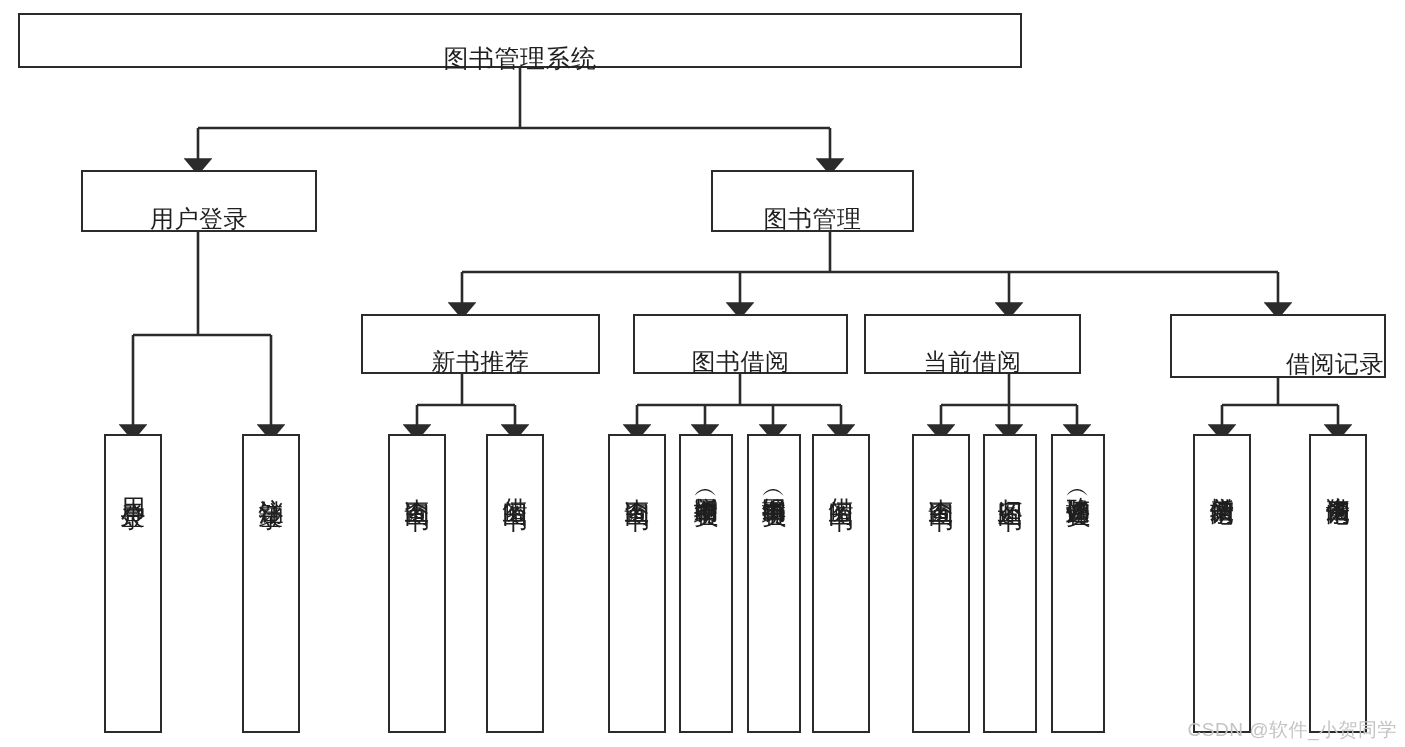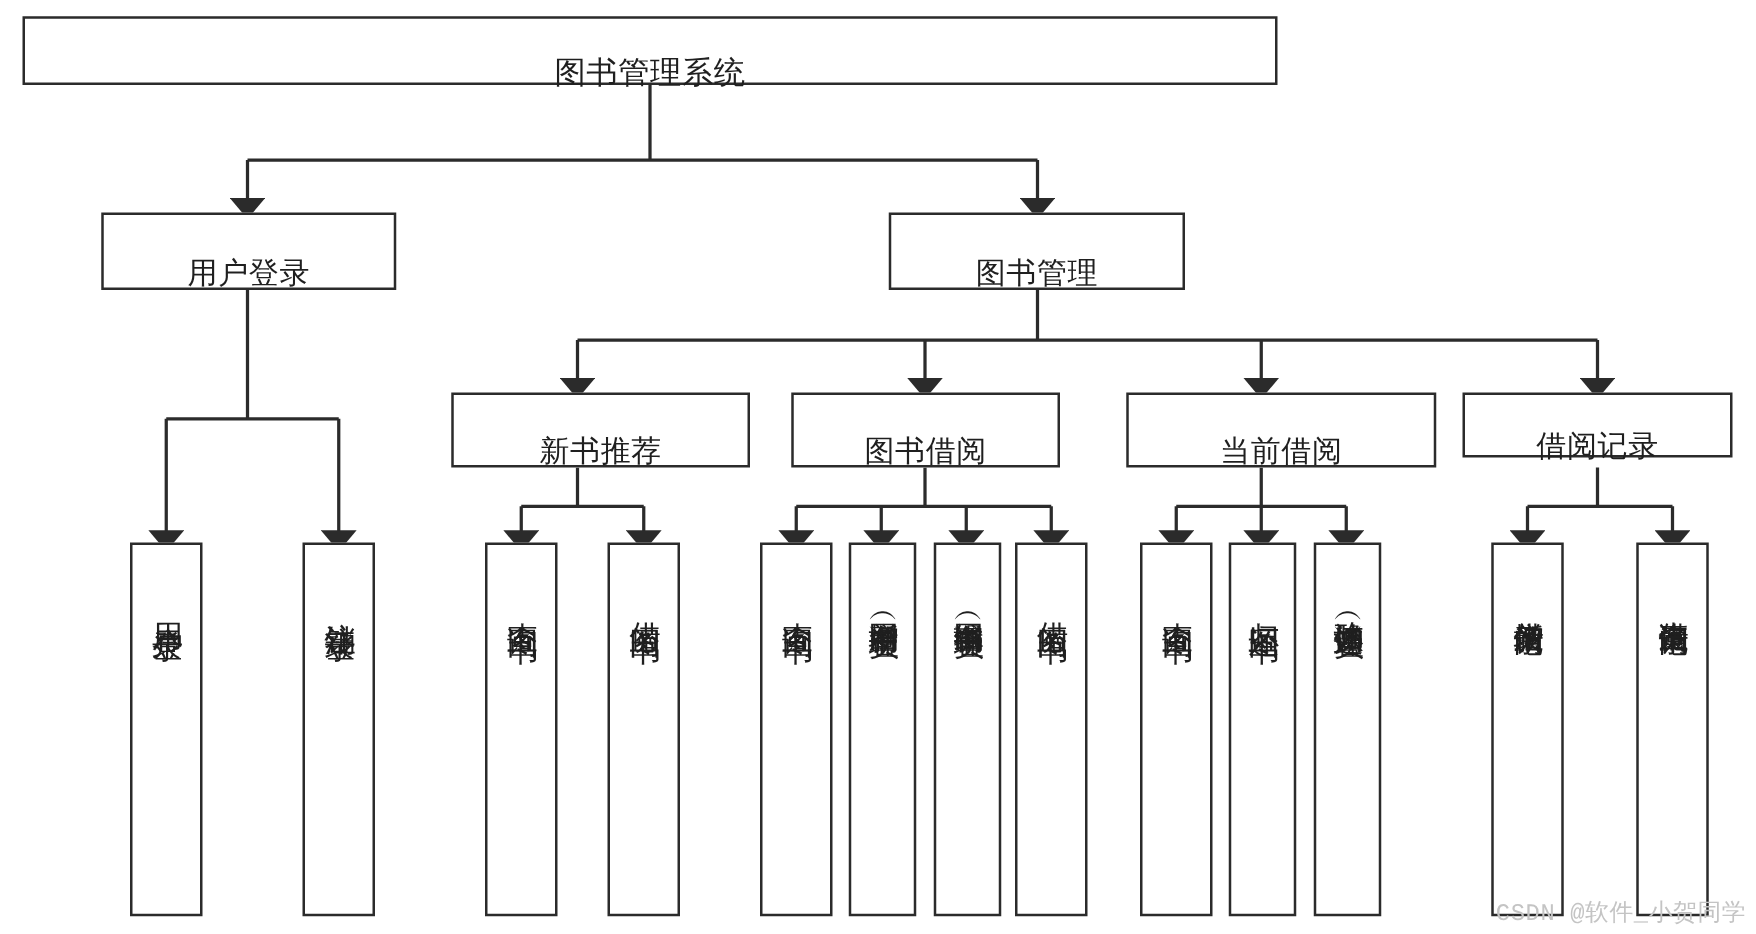--- a/index.html
+++ b/index.html
@@ -71,21 +71,20 @@
     letter-spacing: 1px;
   }
   #watermark {
     position: absolute;
     right: 8px;
     bottom: 4px;
     font-size: 19px;
     color: #c4c4c4;
     white-space: nowrap;
     letter-spacing: 0.5px;
-    font-family: Liberation Mono, monospace;
   }
 </style>
 </head>
 <body>
 
 <div id="diagram-root">
 
   <svg id="edge-layer" viewBox="0 0 1405 747" width="1405" height="747" xmlns="http://www.w3.org/2000/svg">
     <defs>
       <marker id="arrow" markerWidth="9" markerHeight="11" refX="2.2" refY="5.5" orient="auto" markerUnits="strokeWidth">
@@ -136,34 +135,34 @@
     </g>
   </svg>
 
   <div class="node horiz root" style="left:18px; top:13px; width:1004px; height:55px;">
     <span class="node-label">图书管理系统</span>
   </div>
 
   <div class="node horiz" style="left:81px; top:170px; width:236px; height:62px;">
     <span class="node-label">用户登录</span>
   </div>
-  <div class="node horiz" style="left:711px; top:170px; width:237px; height:62px;">
+  <div class="node horiz" style="left:711px; top:170px; width:203px; height:62px;">
     <span class="node-label">图书管理</span>
   </div>
 
   <div class="node horiz" style="left:361px; top:314px; width:239px; height:60px;">
     <span class="node-label">新书推荐</span>
   </div>
   <div class="node horiz" style="left:633px; top:314px; width:215px; height:60px;align-items:center;">
     <span class="node-label">图书借阅</span>
   </div>
-  <div class="node horiz" style="left:901px; top:314px; width:248px; height:60px;">
+  <div class="node horiz" style="left:864px; top:314px; width:217px; height:60px;">
     <span class="node-label">当前借阅</span>
   </div>
-  <div class="node horiz" style="left:1170px; top:314px; width:216px; height:52px;">
+  <div class="node horiz" style="left:1170px; top:314px; width:216px; height:64px;justify-content:flex-end;">
     <span class="node-label">借阅记录</span>
   </div>
 
   <div class="node vert" style="left:104px; top:434px; width:58px; height:299px;">
     <span class="node-label">用户登录</span>
   </div>
   <div class="node vert" style="left:242px; top:434px; width:58px; height:299px;">
     <span class="node-label">注销登录</span>
   </div>
 

